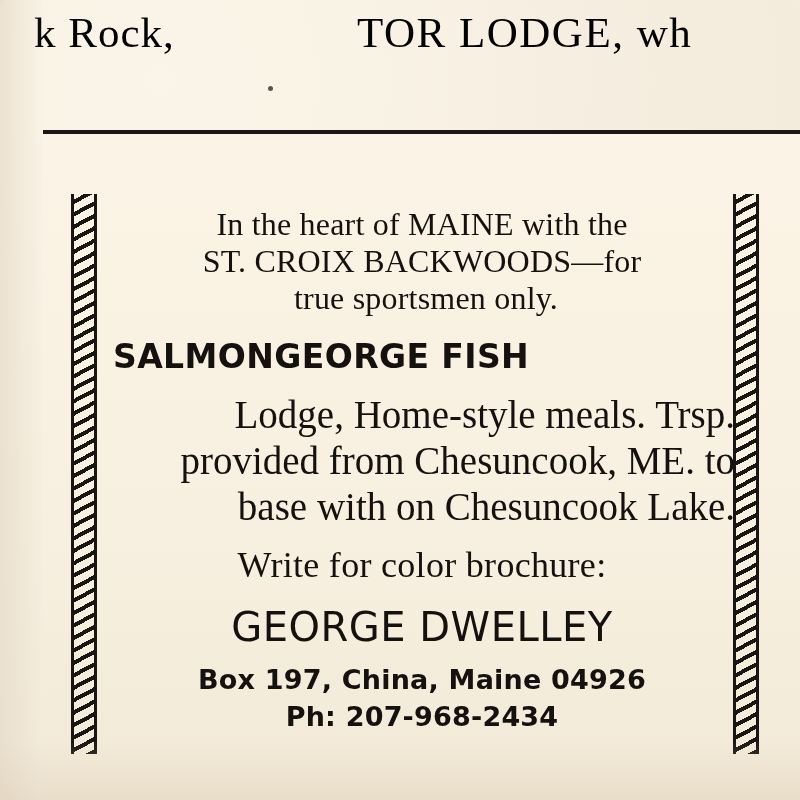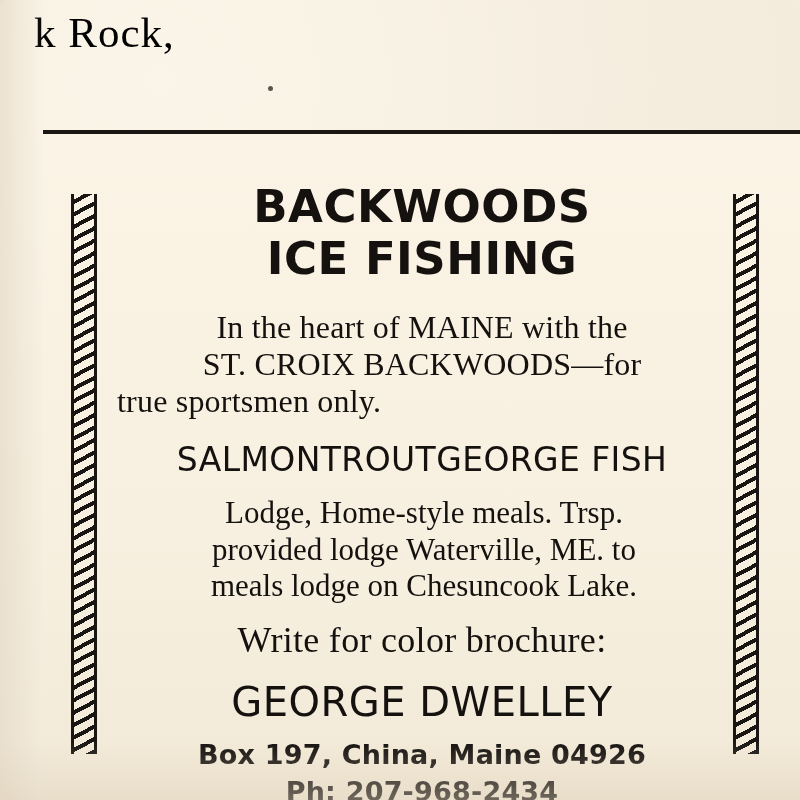--- a/index.html
+++ b/index.html
@@ -133,39 +133,39 @@
   .headline .l2 { display: block; margin-top: 2px; }
 
   .lede {
     font-family: "Liberation Serif", serif;
     font-size: 32px;
     line-height: 1.16;
     margin-top: 24px;
     letter-spacing: .2px;
   }
   .lede div { white-space: nowrap; }
-  .lede .ln3 { text-align: left; padding-left: 8px; }
+  .lede .ln3 { text-align: center; padding-left: 8px; }
 
   .species {
     font-family: "DejaVu Sans", sans-serif;
-    font-weight: normal;
+    font-weight: bold;
     font-size: 33px;
     letter-spacing: .4px;
     margin-top: 20px;
     display: flex;
-    justify-content: center;
+    justify-content: flex-start;
     padding: 0 4px;
   }
 
   .detail {
     font-family: "Liberation Serif", serif;
-    font-size: 31px;
+    font-size: 39px;
     line-height: 1.18;
     margin-top: 16px;
-    text-align: center;
+    text-align: right;
     padding-left: 4px;
   }
   .detail div { white-space: nowrap; }
 
   .write {
     font-family: "Liberation Serif", serif;
     font-size: 36px;
     margin-top: 14px;
     letter-spacing: .3px;
   }
@@ -211,53 +211,49 @@
 </style>
 </head>
 <body>
 
 <div id="page">
 
   <div id="grain"></div>
 
   <div class="top-strip">
     <span class="top-left">k  Rock,</span>
+    <span class="top-right">TOR LODGE, wh</span>
     <span class="top-dot"></span>
   </div>
 
   <div class="rule"></div>
 
   <div class="ad">
 
     <div class="hatch left"></div>
     <div class="hatch right"></div>
 
     <div class="ad-body">
 
-      <div class="headline">
-        <span class="l1">BACKWOODS</span>
-        <span class="l2">ICE FISHING</span>
-      </div>
 
       <div class="lede">
         <div>In the heart of MAINE with the</div>
         <div>ST. CROIX BACKWOODS—for</div>
         <div class="ln3">true sportsmen only.</div>
       </div>
 
       <div class="species">
         <span>SALMON</span>
-        <span>TROUT</span>
         <span>GEORGE FISH</span>
       </div>
 
       <div class="detail">
         <div>Lodge, Home-style meals. Trsp.</div>
-        <div>provided lodge Waterville, ME. to</div>
-        <div>meals lodge on Chesuncook Lake.</div>
+        <div>provided from Chesuncook, ME. to</div>
+        <div>base with on Chesuncook Lake.</div>
       </div>
 
       <div class="write">Write for color brochure:</div>
 
       <div class="name">GEORGE DWELLEY</div>
 
       <div class="address">Box 197, China, Maine 04926</div>
 
       <div class="phone">Ph: 207-968-2434</div>
 

